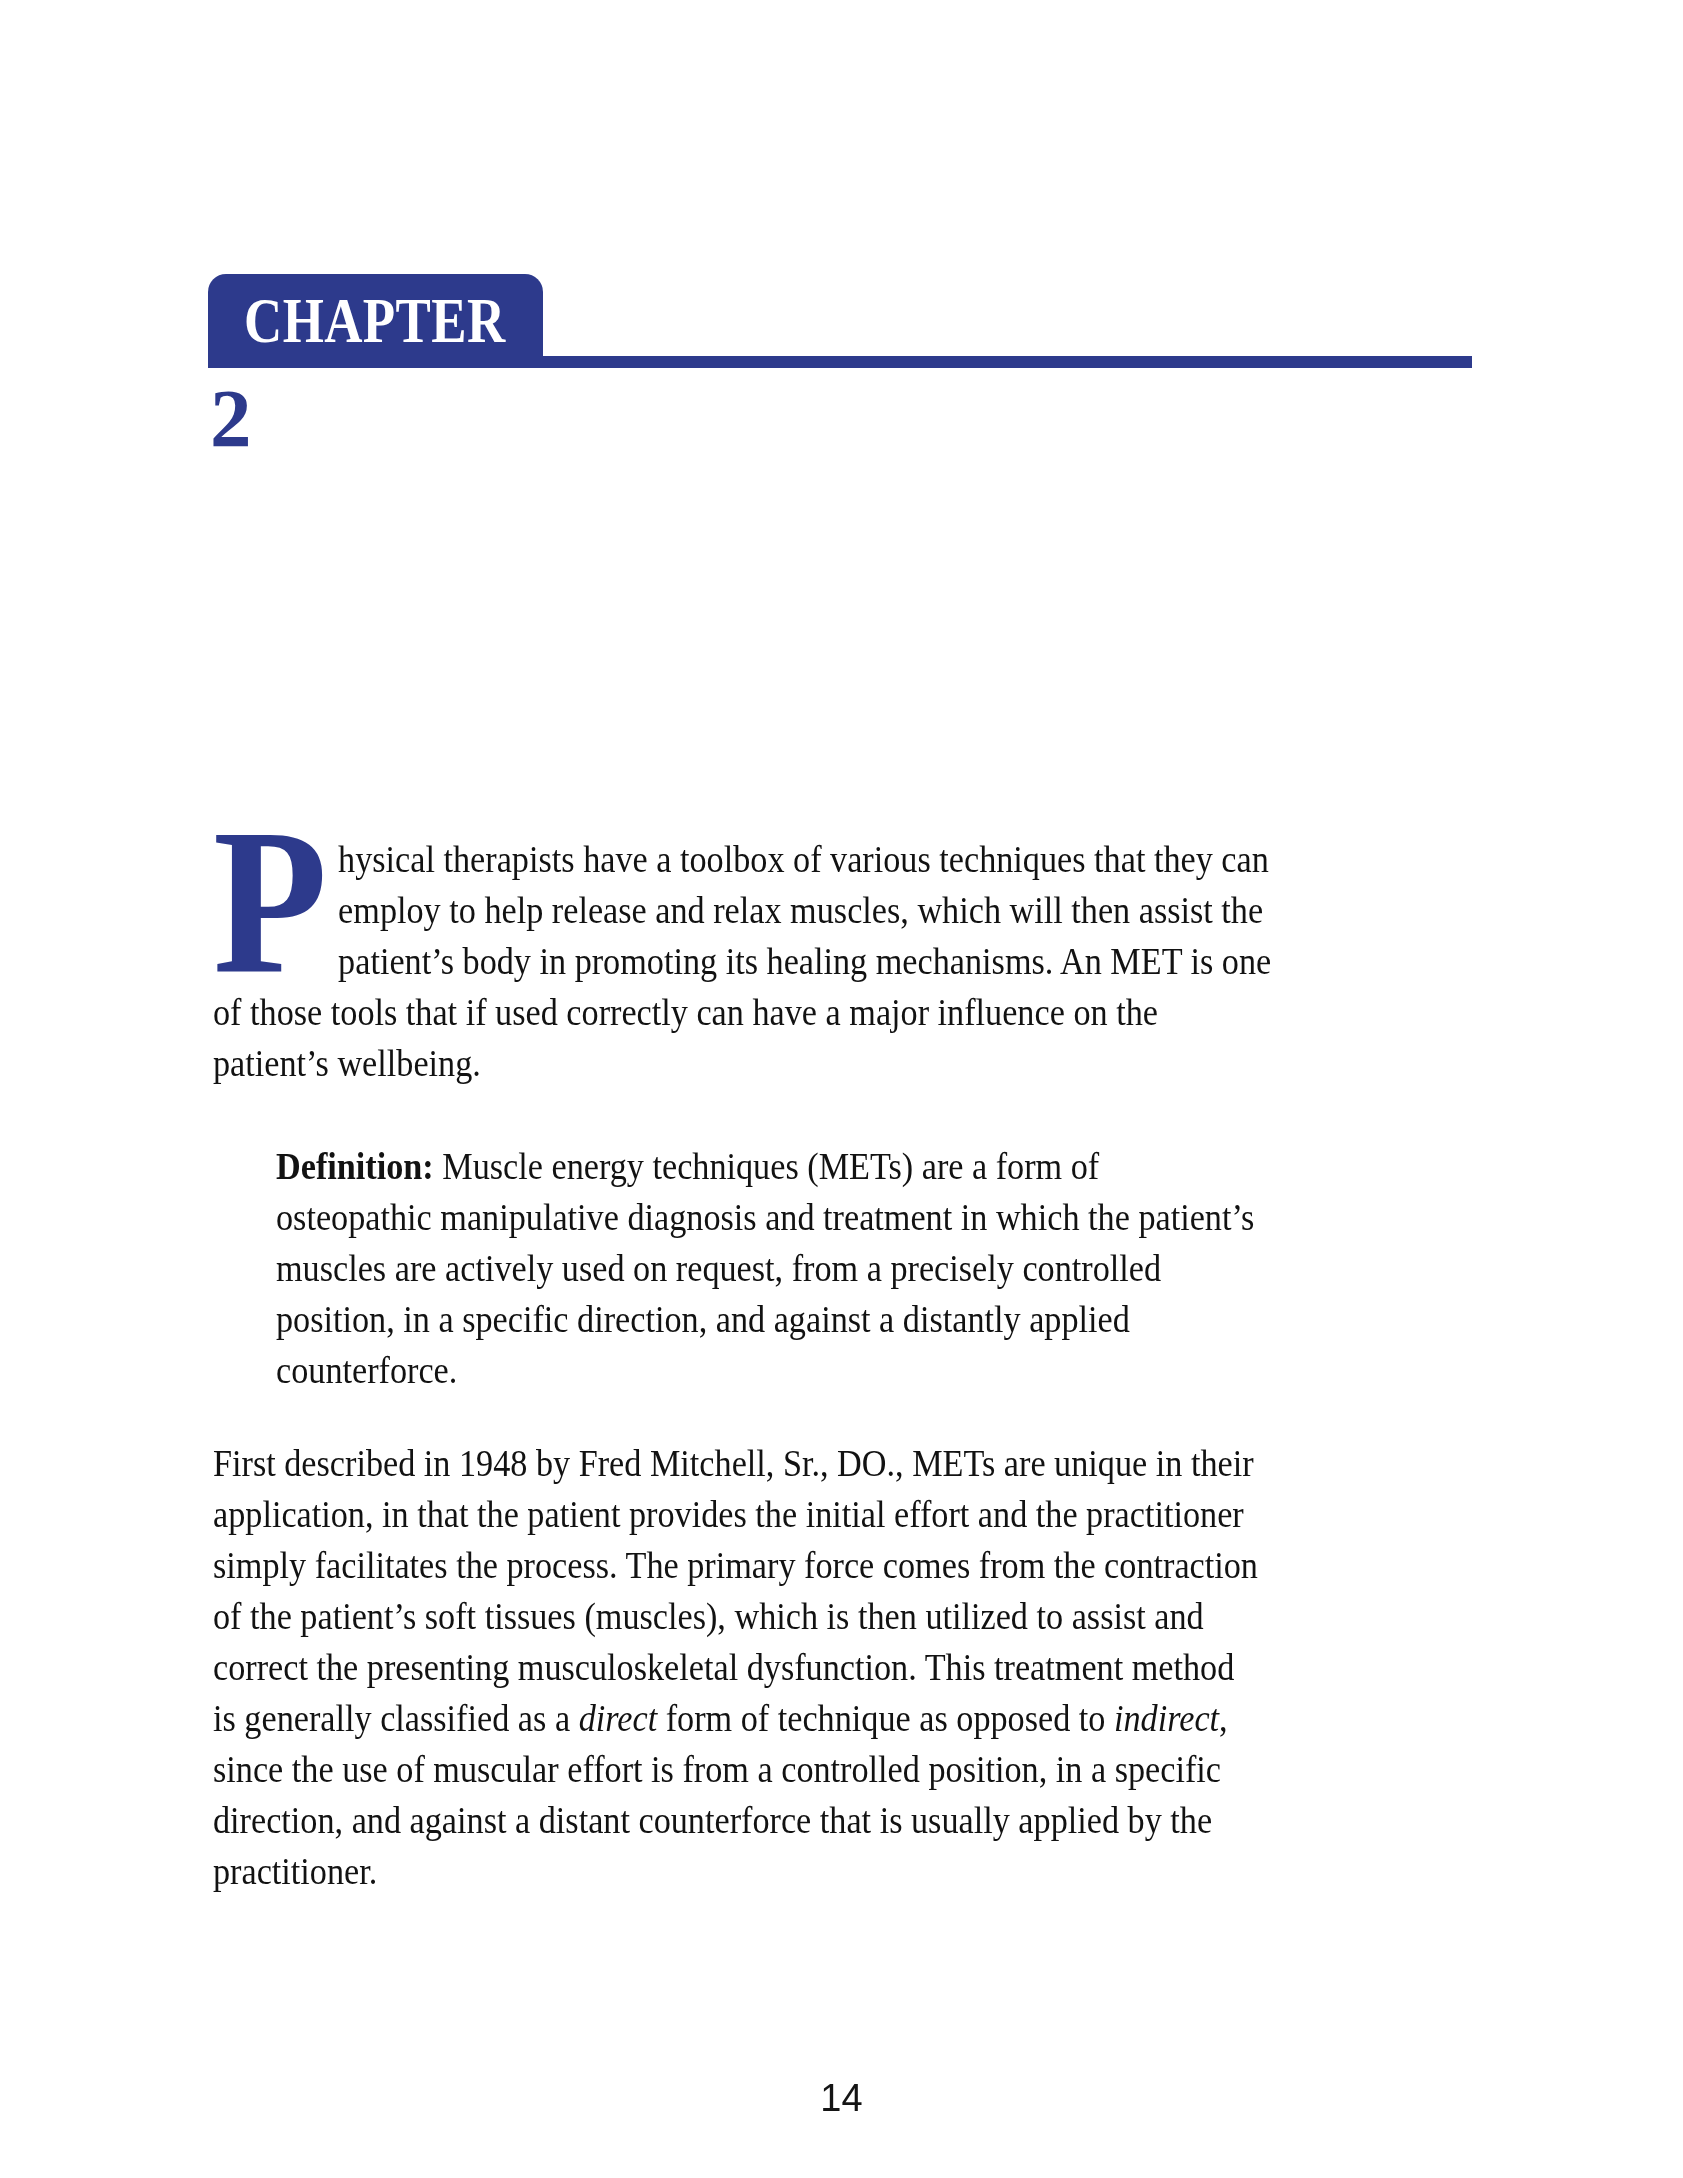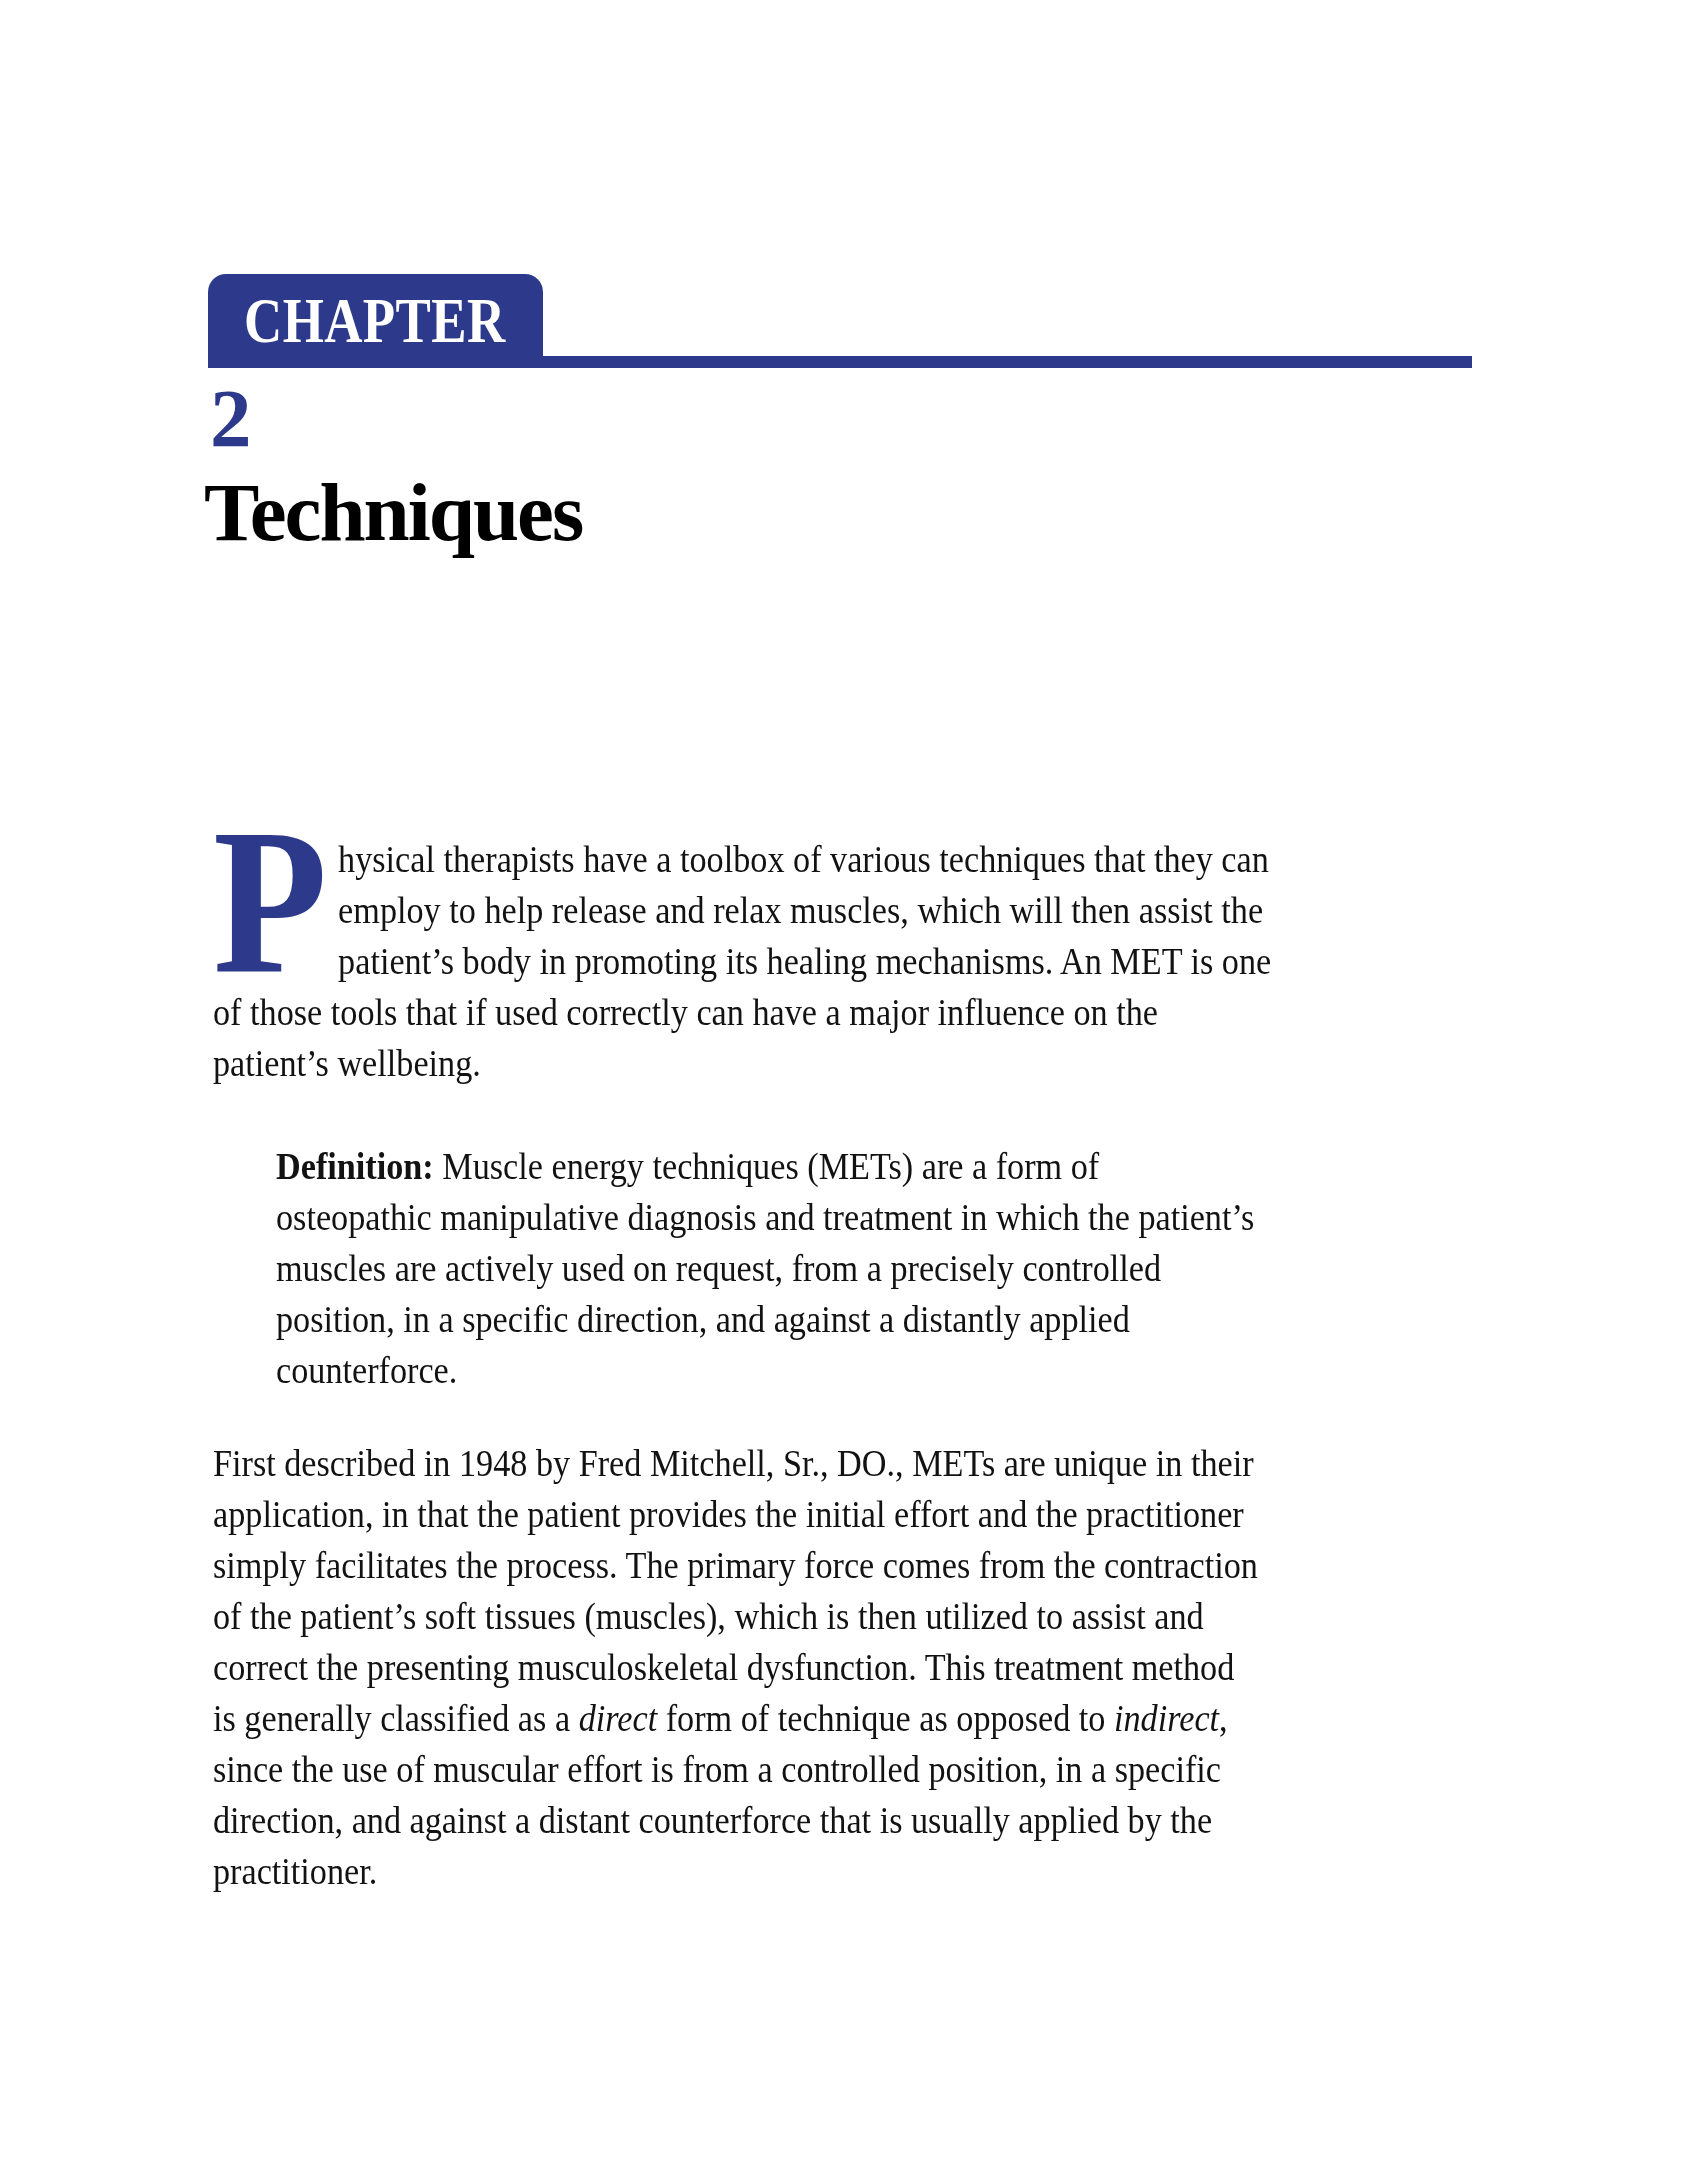--- a/index.html
+++ b/index.html
@@ -76,21 +76,20 @@
 
   <div class="chapter-rule"></div>
 
   <div class="chapter-tab">
     <span class="tab-label">CHAPTER</span>
   </div>
 
   <div class="chapter-number">2</div>
 
   <h1 class="chapter-title">
-    <span class="t-line">Techniques</span>
   </h1>
 
   <section class="flow opening">
     <span class="dropcap">P</span>
     <div class="line pad">hysical therapists have a toolbox of various techniques that they can</div>
     <div class="line pad">employ to help release and relax muscles, which will then assist the</div>
     <div class="line pad">patient’s body in promoting its healing mechanisms. An MET is one</div>
     <div class="line">of those tools that if used correctly can have a major influence on the</div>
     <div class="line">patient’s wellbeing.</div>
   </section>
@@ -108,15 +107,16 @@
     <div class="line">application, in that the patient provides the initial effort and the practitioner</div>
     <div class="line">simply facilitates the process. The primary force comes from the contraction</div>
     <div class="line">of the patient’s soft tissues (muscles), which is then utilized to assist and</div>
     <div class="line">correct the presenting musculoskeletal dysfunction. This treatment method</div>
     <div class="line"><span>is generally classified as a </span><i>direct</i><span> form of technique as opposed to </span><i>indirect</i><span>,</span></div>
     <div class="line">since the use of muscular effort is from a controlled position, in a specific</div>
     <div class="line">direction, and against a distant counterforce that is usually applied by the</div>
     <div class="line">practitioner.</div>
   </section>
 
+  <div class="page-number">14</div>
 
 </div>
 
 
 </body></html>

